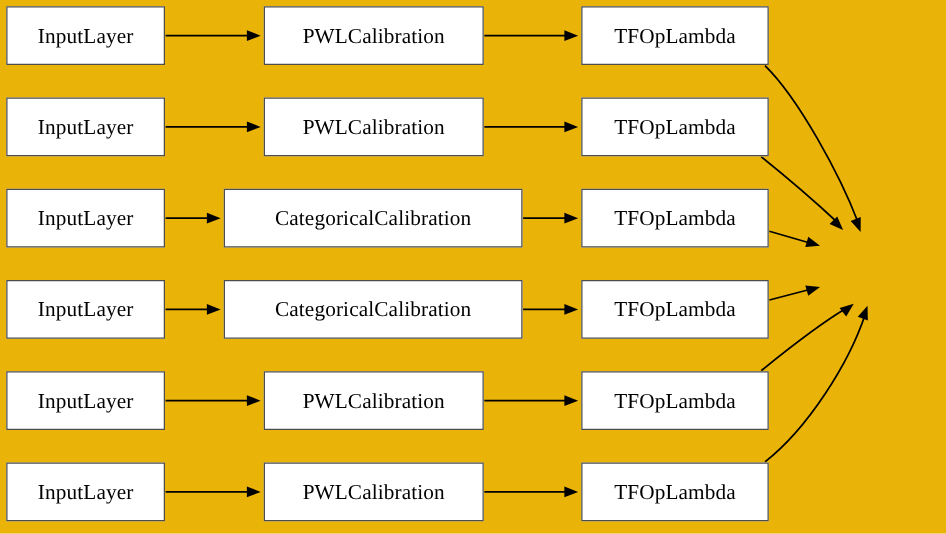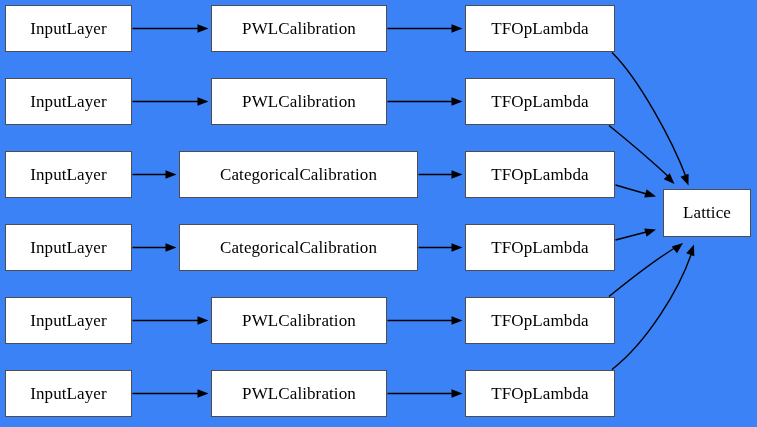--- a/index.html
+++ b/index.html
@@ -8,21 +8,21 @@
     padding: 0;
     background: #ffffff;
   }
   body {
     font-family: "Liberation Serif", "DejaVu Serif", serif;
   }
   #graph-canvas {
     position: relative;
     width: 757px;
     height: 427px;
-    background: #3b82f6;
+    background: #eab308;
     overflow: hidden;
   }
   #edge-layer {
     position: absolute;
     left: 0;
     top: 0;
     width: 757px;
     height: 427px;
     pointer-events: none;
   }
@@ -142,17 +142,14 @@
   <div class="node" style="left:5px;top:370px;width:127px;height:47px;">
     <span class="node-label">InputLayer</span>
   </div>
   <div class="node" style="left:211px;top:370px;width:176px;height:47px;">
     <span class="node-label">PWLCalibration</span>
   </div>
   <div class="node" style="left:465px;top:370px;width:150px;height:47px;">
     <span class="node-label">TFOpLambda</span>
   </div>
 
-  <div class="node" style="left:663px;top:189px;width:88px;height:48px;">
-    <span class="node-label">Lattice</span>
-  </div>
 
 </div>
 
 </body></html>

